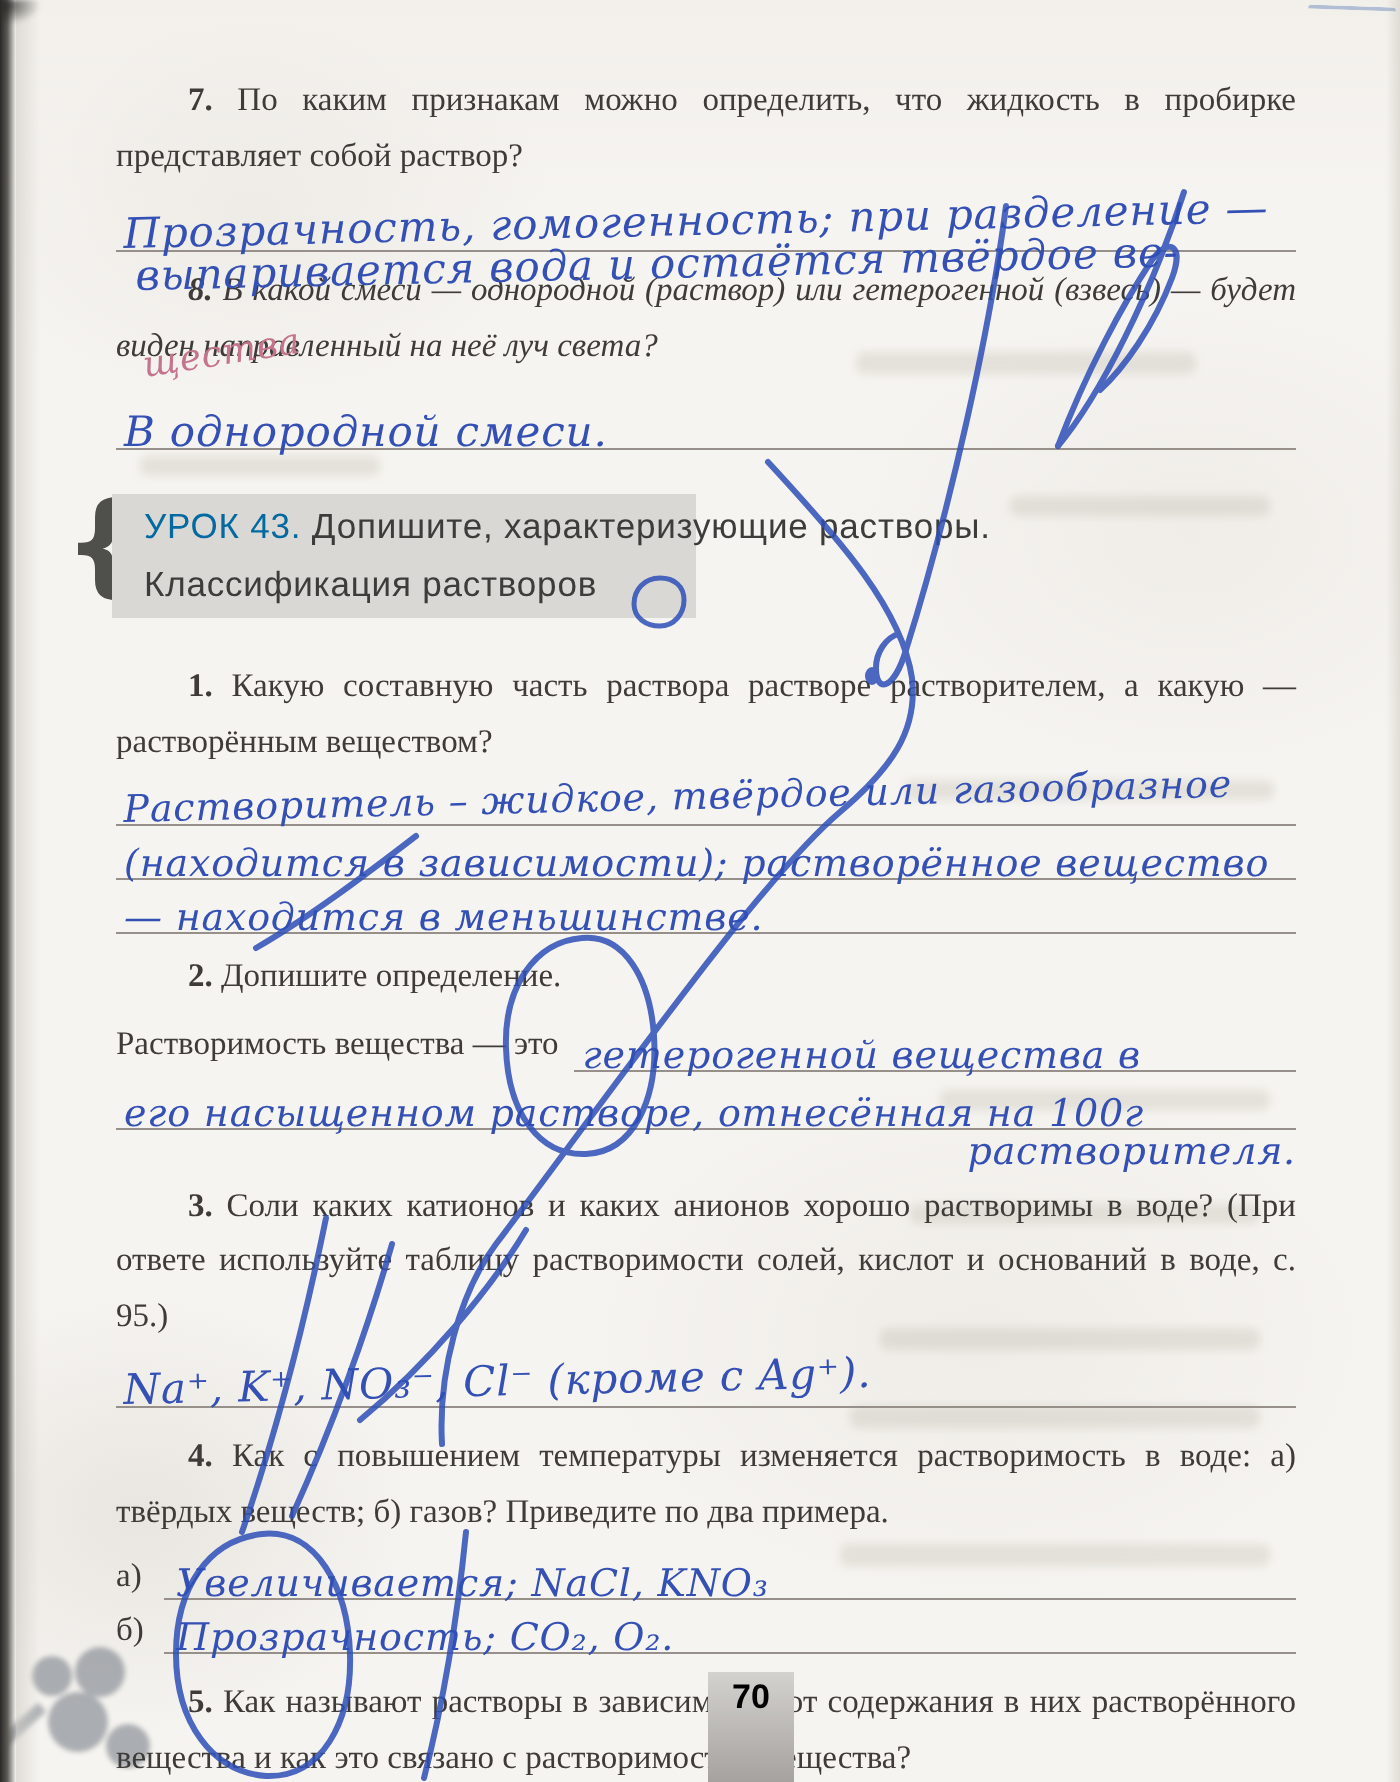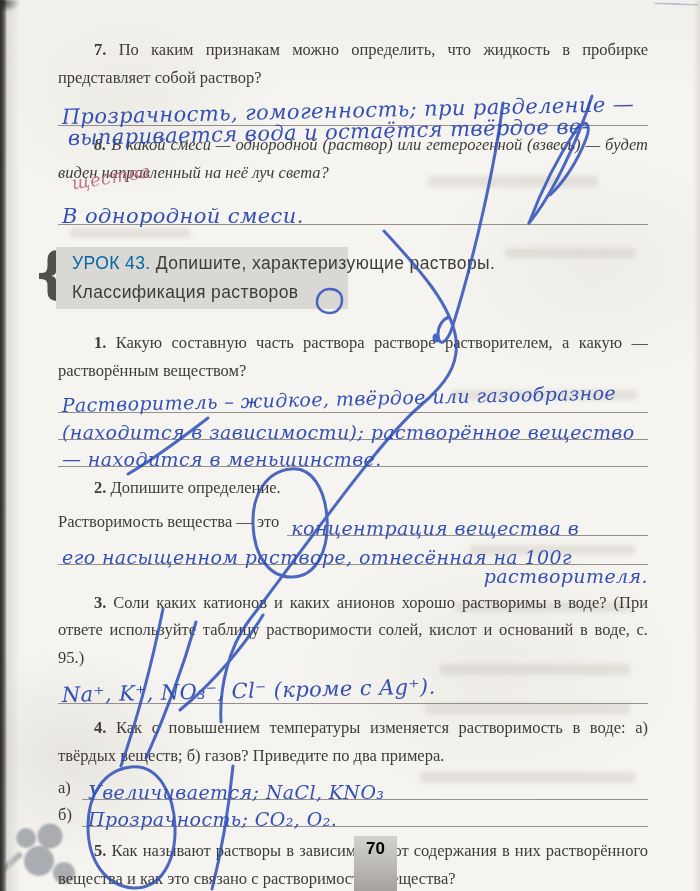--- a/index.html
+++ b/index.html
@@ -138,21 +138,21 @@
     <span class="hw">(находится в зависимости); растворённое вещество</span>
   </div>
   <div class="ansline rule">
     <span class="hw">— находится в меньшинстве.</span>
   </div>
 
   <p class="print indent" style="margin-top:7px;"><span class="qnum">2.</span><span> Допишите определение.</span></p>
   <div id="def-row">
     <span id="def-lead">Растворимость вещества — это</span>
     <div id="def-rule1" class="rule">
-      <span class="hw">концентрация вещества в</span>
+      <span class="hw">гетерогенной вещества в</span>
     </div>
   </div>
   <div class="ansline rule" style="height:28px;">
     <span class="hw">его насыщенном растворе, отнесённая на 100г</span>
   </div>
   <div id="def-tail">
     <span class="hw">растворителя.</span>
   </div>
 
   <p class="print indent" style="margin-top:4px;"><span class="qnum">3.</span><span> Соли каких катионов и каких анионов хорошо растворимы в воде? (При ответе используйте таблицу растворимости солей, кислот и оснований в воде, с. 95.)</span></p>

